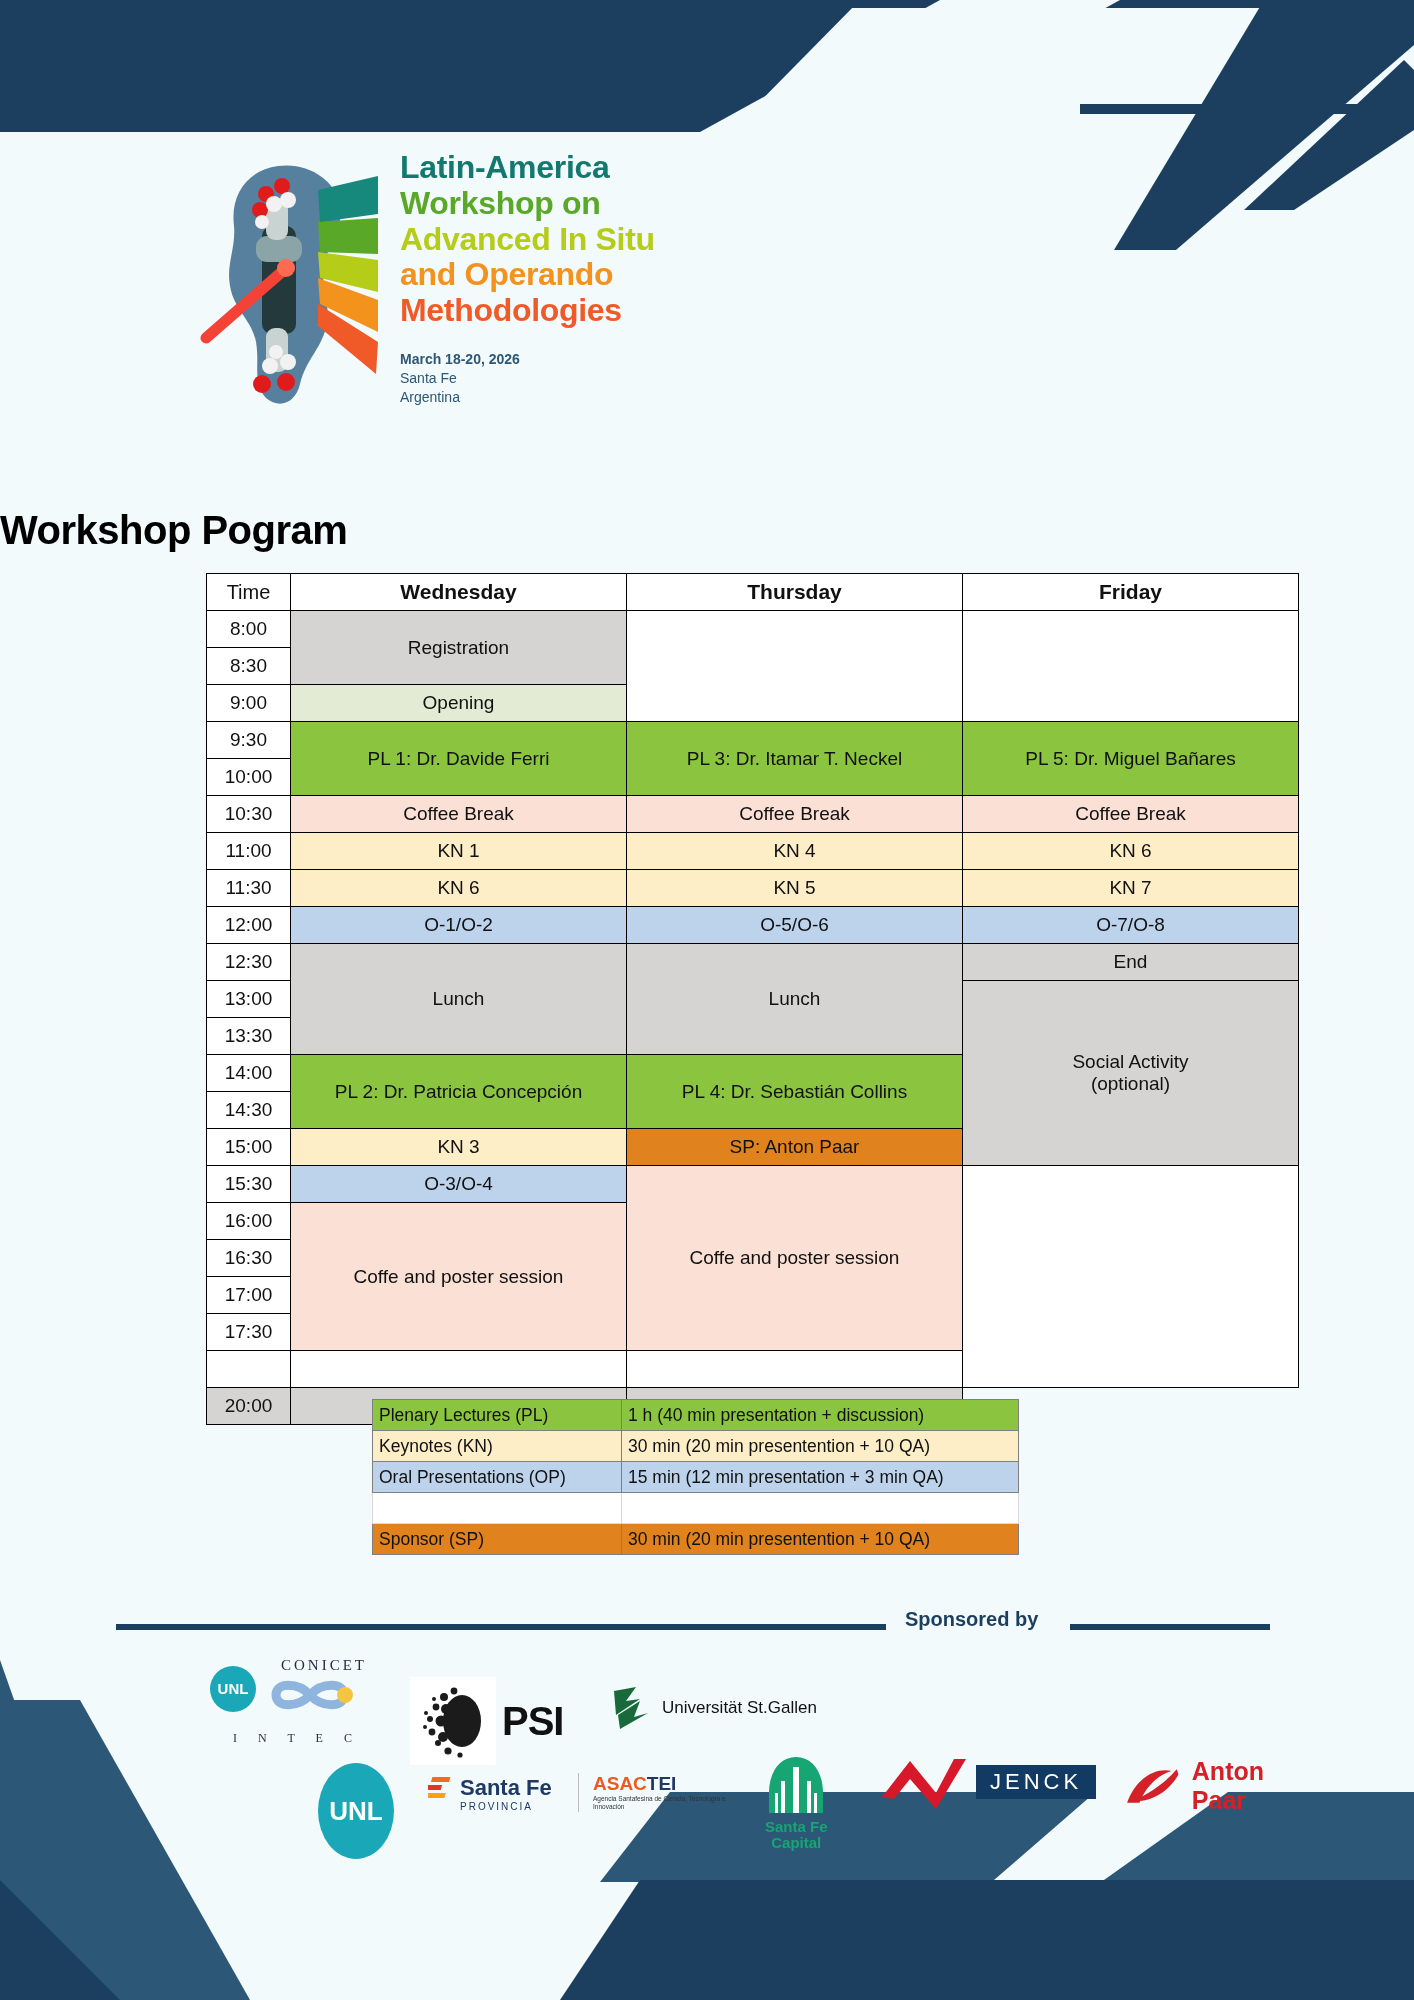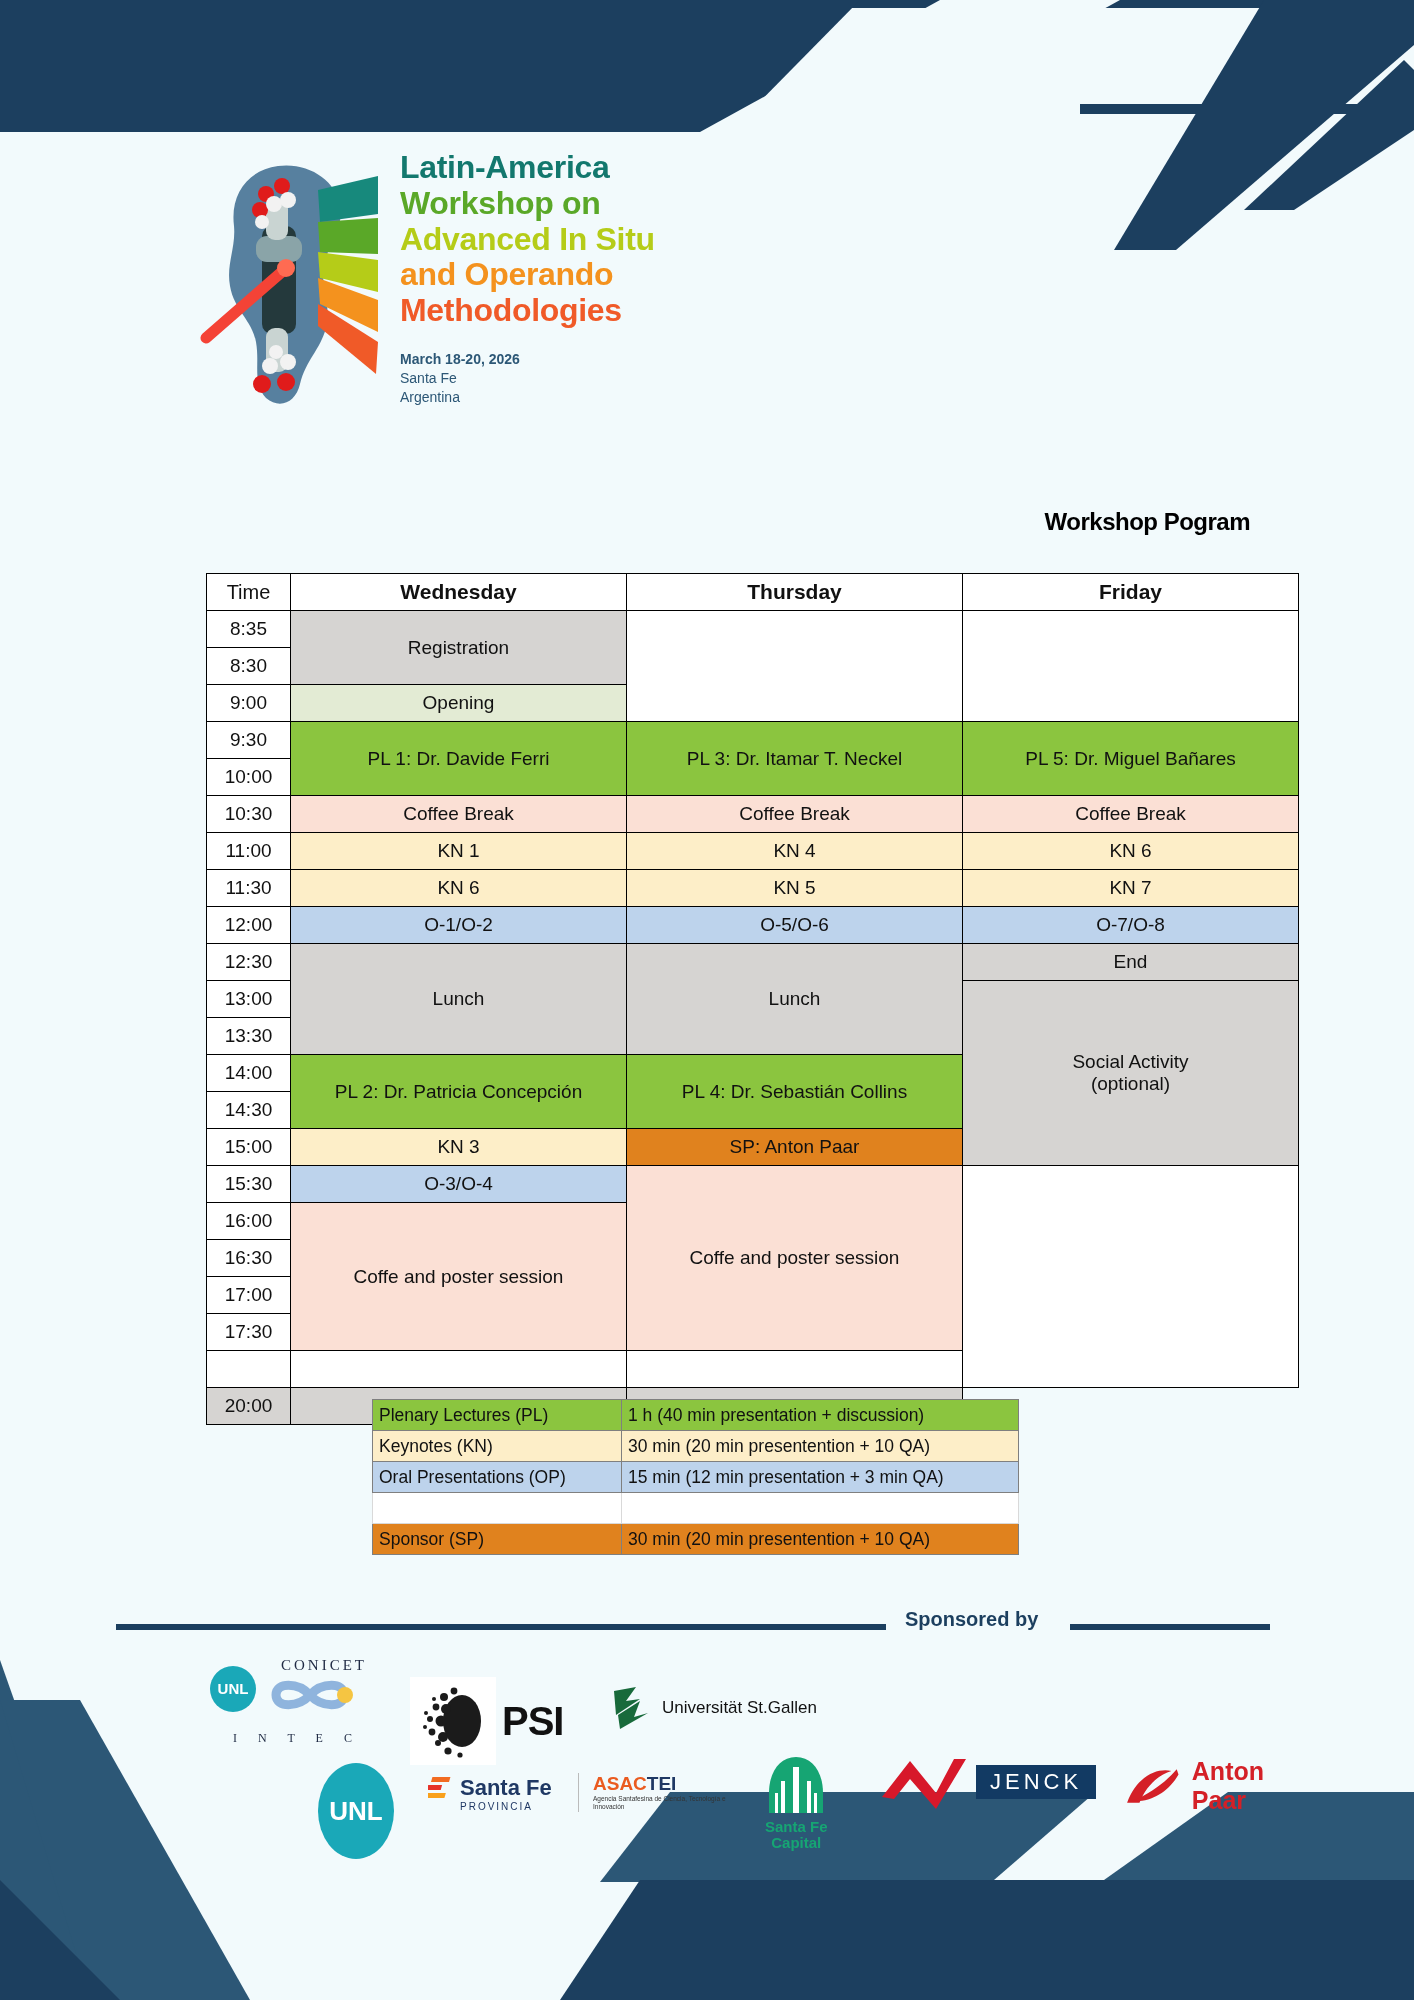--- a/index.html
+++ b/index.html
@@ -51,22 +51,22 @@
   .tline{font-weight:bold;font-size:32px;line-height:1.12;letter-spacing:-0.3px;}
   #t1{color:#13786e;}
   #t2{color:#5aa828;}
   #t3{color:#b5cc18;}
   #t4{color:#f4921e;}
   #t5{color:#f05a28;}
   #meta{position:absolute;left:200px;top:200px;color:#2c5776;font-size:14px;line-height:1.35;}
   #meta .b{font-weight:bold;}
 
   
-  #ptitle{position:absolute;top:508px;left:0;width:1250px;text-align:right;
-          font-size:24px;font-weight:bold;color:#000;letter-spacing:-0.5px;}
+  #ptitle{position:absolute;top:508px;left:0;width:1250px;text-align:left;
+          font-size:40px;font-weight:bold;color:#000;letter-spacing:-0.5px;}
 
   
   #sched{position:absolute;top:573px;left:206px;border-collapse:collapse;
          width:1000px;table-layout:fixed;}
   #sched col.ctime{width:84px;}
   #sched col.cday{width:336px;}
   #sched th,#sched td{
     border:1px solid #000;font-size:19px;color:#111;text-align:center;
     padding:0;height:36px;font-weight:normal;background:#ffffff;
   }
@@ -205,21 +205,21 @@
     <tr>
       <th class="thtime">Time</th>
       <th>Wednesday</th>
       <th>Thursday</th>
       <th>Friday</th>
     </tr>
   </thead>
   <tbody>
 
     <tr>
-      <td class="c-time">8:35</td>
+      <td class="c-time">8:00</td>
       <td class="c-grey" rowspan="2">Registration</td>
       <td rowspan="3"></td>
       <td rowspan="3"></td>
     </tr>
     <tr>
       <td class="c-time">8:30</td>
     </tr>
 
     <tr>
       <td class="c-time">9:00</td>

